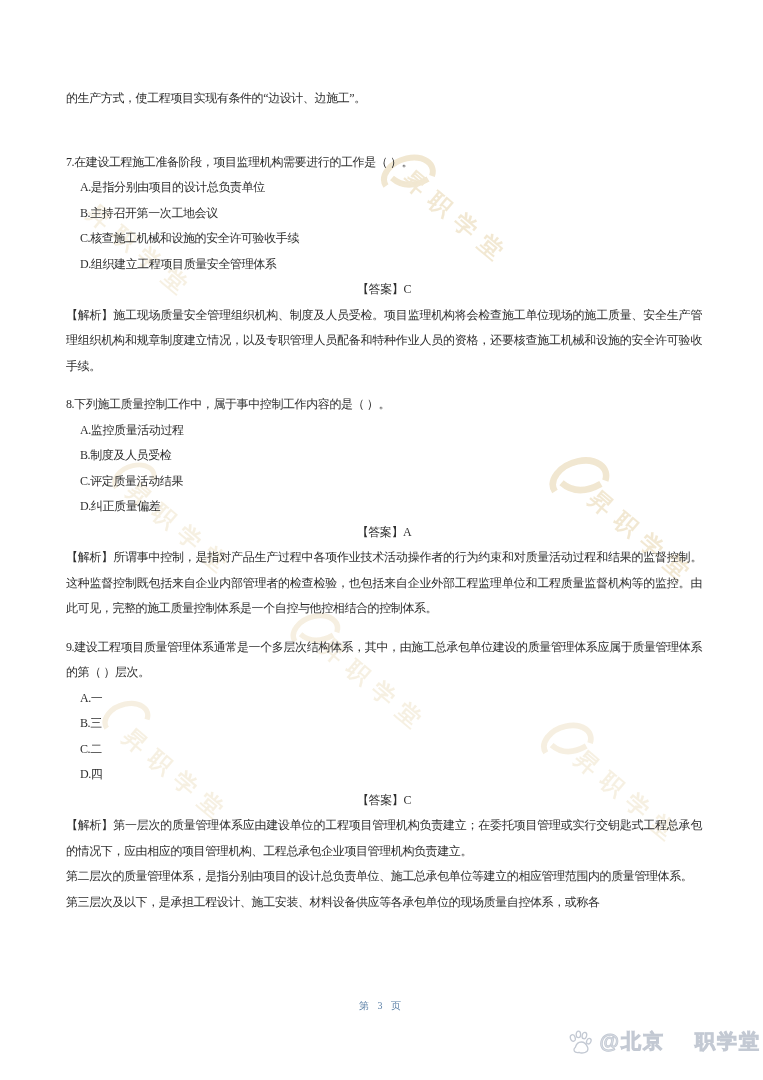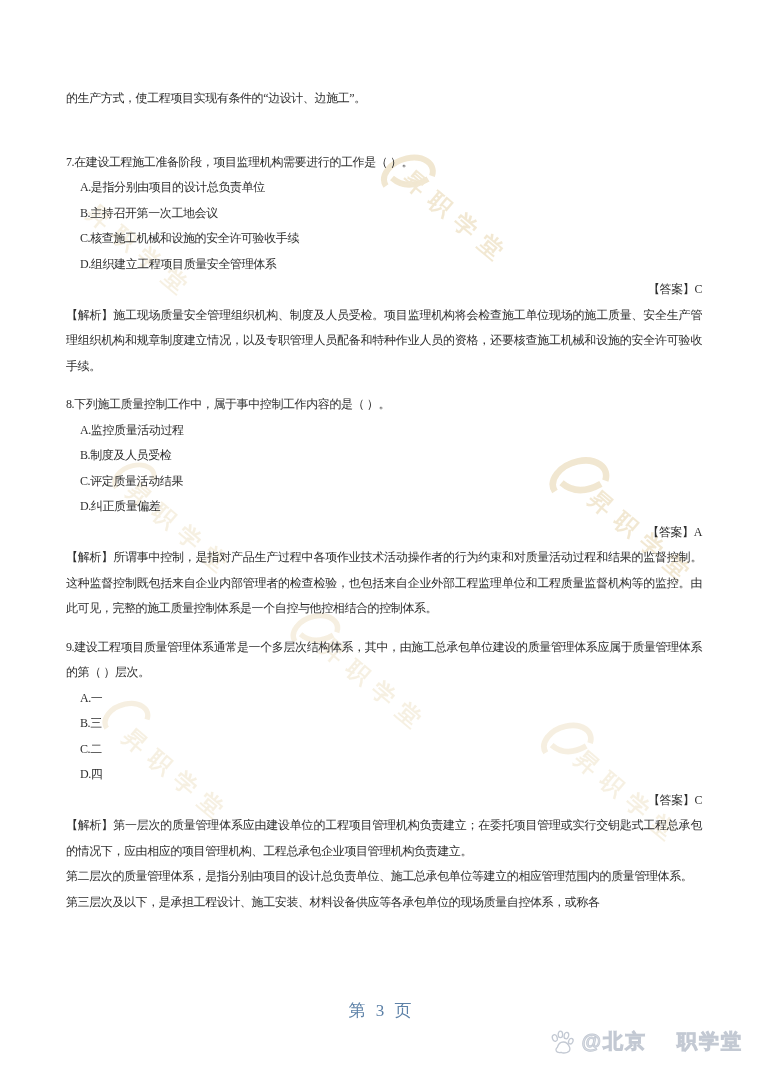--- a/index.html
+++ b/index.html
@@ -23,28 +23,28 @@
   
   .content {
     position:absolute; left:66px; top:86px; width:636px; z-index:1;
     font-size:12px; line-height:25.5px; letter-spacing:-0.4px;
     text-align:justify;
   }
   .content p { margin:0; }
   .question { margin-top:13px; }
   .q-first  { margin-top:38px; }
   .option   { padding-left:14px; text-align:left; }
-  .ans-line { text-align:right; }
+  .ans-line { text-align:center; }
   
   .page-footer {
     position:absolute; left:0; top:999px; width:100%; z-index:1;
-    text-align:center; color:#5e82a8; font-size:17px; letter-spacing:3px;
+    text-align:center; color:#5e82a8; font-size:10px; letter-spacing:3px;
   }
   .credit {
-    position:absolute; right:20px; top:1028px; z-index:1;
+    position:absolute; right:2px; top:1028px; z-index:1;
     display:flex; align-items:center; gap:6px;
     font-family:"Liberation Sans","DejaVu Sans",sans-serif;
     font-size:20px; font-weight:bold; letter-spacing:2px;
     color:#dfe3e9; -webkit-text-stroke:0.9px #c3c9d3;
   }
   .credit .gap { display:inline-block; width:18px; }
 </style>
 </head>
 <body>
 

